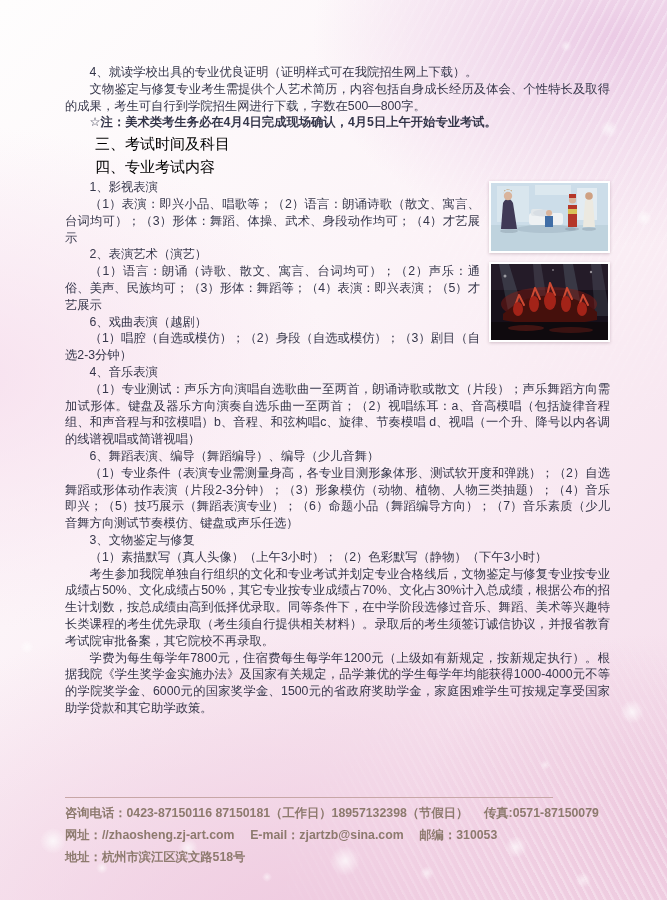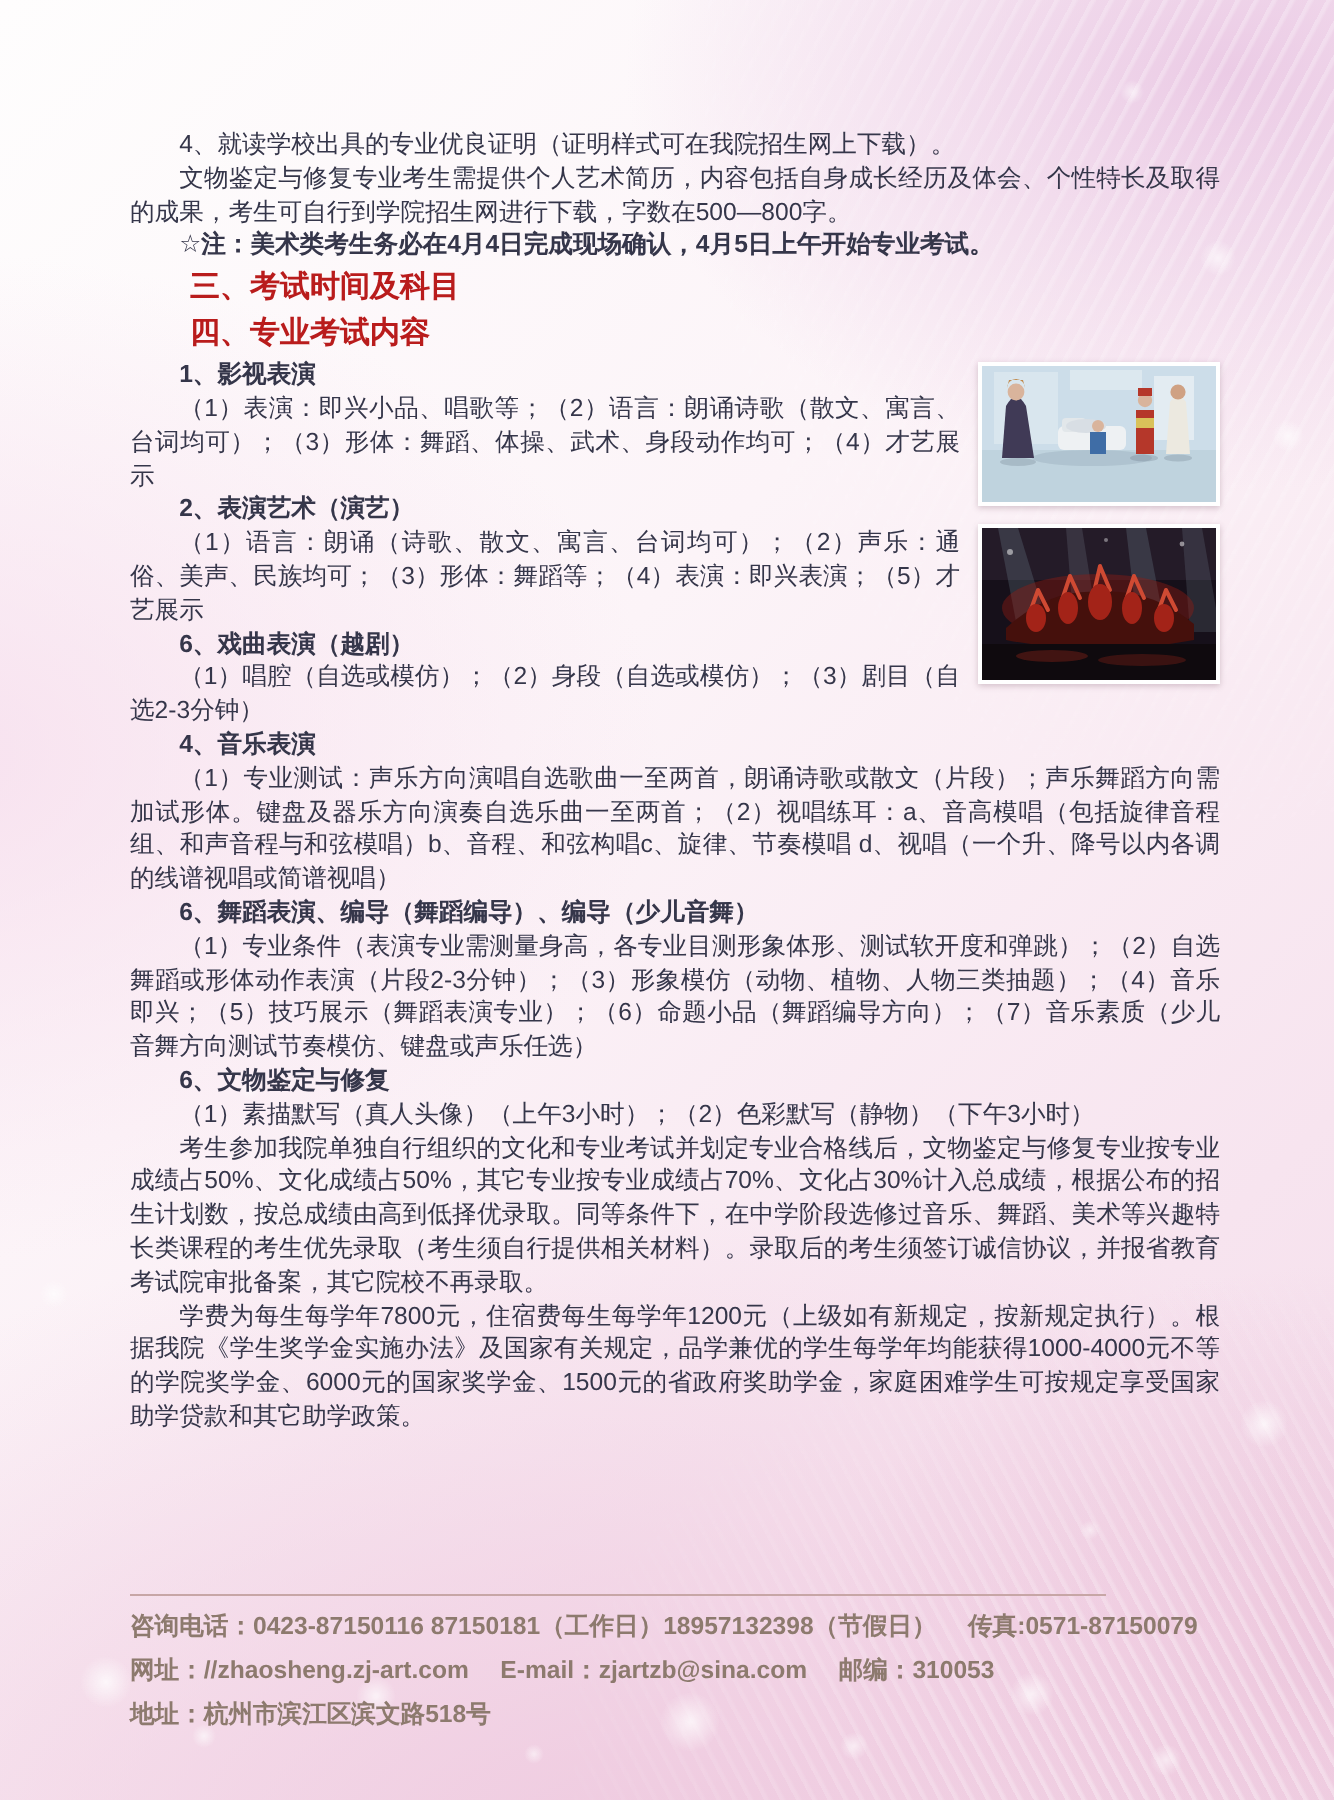--- a/index.html
+++ b/index.html
@@ -51,22 +51,22 @@
       14px 14px, 22px 22px, 16px 16px, 24px 24px, 10px 10px,
       18px 18px, 12px 12px, 16px 16px, 8px 8px, 10px 10px, 14px 14px;
     opacity:.8;}
   .content{
     position:absolute;left:65px;top:64px;width:545px;
     color:#35364a;font-size:12.3px;line-height:16.8px;
     text-align:justify;}
   .content p{margin:0;}
   .p{text-indent:2em;}
   .b{font-weight:bold;}
-  .h-red{margin:3px 0 2px 0;font-size:15px;line-height:20px;font-weight:bold;color:#b91c1c;text-indent:30px;}
-  .sub{font-weight:bold;text-indent:2em;}
+  .h-red{margin:3px 0 2px 0;font-size:15px;line-height:20px;font-weight:normal;color:#000000;text-indent:30px;}
+  .sub{font-weight:normal;text-indent:2em;}
   .photos{float:right;width:121px;margin:2px 0 16px 9px;}
   .photo{display:block;background:#ffffff;padding:2px;box-shadow:0 1px 3px rgba(90,50,70,.25);}
   .photo svg{display:block;}
   .photo.first{margin-bottom:9px;}
   .footer{position:absolute;left:65px;top:797px;width:545px;color:#8d7a6e;font-weight:bold;font-size:12.3px;line-height:22px;}
   .footer p{margin:0;}
   .footer-rule{width:488px;height:1px;background:#c7a6a6;margin-bottom:4px;}
 </style>
 </head>
 <body>
@@ -152,21 +152,21 @@
   <p class="sub">1、影视表演</p>
   <p class="p">（1）表演：即兴小品、唱歌等；（2）语言：朗诵诗歌（散文、寓言、台词均可）；（3）形体：舞蹈、体操、武术、身段动作均可；（4）才艺展示</p>
   <p class="sub">2、表演艺术（演艺）</p>
   <p class="p">（1）语言：朗诵（诗歌、散文、寓言、台词均可）；（2）声乐：通俗、美声、民族均可；（3）形体：舞蹈等；（4）表演：即兴表演；（5）才艺展示</p>
   <p class="sub">6、戏曲表演（越剧）</p>
   <p class="p">（1）唱腔（自选或模仿）；（2）身段（自选或模仿）；（3）剧目（自选2-3分钟）</p>
   <p class="sub">4、音乐表演</p>
   <p class="p">（1）专业测试：声乐方向演唱自选歌曲一至两首，朗诵诗歌或散文（片段）；声乐舞蹈方向需加试形体。键盘及器乐方向演奏自选乐曲一至两首；（2）视唱练耳：a、音高模唱（包括旋律音程组、和声音程与和弦模唱）b、音程、和弦构唱c、旋律、节奏模唱 d、视唱（一个升、降号以内各调的线谱视唱或简谱视唱）</p>
   <p class="sub">6、舞蹈表演、编导（舞蹈编导）、编导（少儿音舞）</p>
   <p class="p">（1）专业条件（表演专业需测量身高，各专业目测形象体形、测试软开度和弹跳）；（2）自选舞蹈或形体动作表演（片段2-3分钟）；（3）形象模仿（动物、植物、人物三类抽题）；（4）音乐即兴；（5）技巧展示（舞蹈表演专业）；（6）命题小品（舞蹈编导方向）；（7）音乐素质（少儿音舞方向测试节奏模仿、键盘或声乐任选）</p>
-  <p class="sub">6、文物鉴定与修复</p>
+  <p class="sub">3、文物鉴定与修复</p>
   <p class="p">（1）素描默写（真人头像）（上午3小时）；（2）色彩默写（静物）（下午3小时）</p>
 
   <p class="p">考生参加我院单独自行组织的文化和专业考试并划定专业合格线后，文物鉴定与修复专业按专业成绩占50%、文化成绩占50%，其它专业按专业成绩占70%、文化占30%计入总成绩，根据公布的招生计划数，按总成绩由高到低择优录取。同等条件下，在中学阶段选修过音乐、舞蹈、美术等兴趣特长类课程的考生优先录取（考生须自行提供相关材料）。录取后的考生须签订诚信协议，并报省教育考试院审批备案，其它院校不再录取。</p>
   <p class="p">学费为每生每学年7800元，住宿费每生每学年1200元（上级如有新规定，按新规定执行）。根据我院《学生奖学金实施办法》及国家有关规定，品学兼优的学生每学年均能获得1000-4000元不等的学院奖学金、6000元的国家奖学金、1500元的省政府奖助学金，家庭困难学生可按规定享受国家助学贷款和其它助学政策。</p>
 
 </div>
 
 <div class="footer">
   <div class="footer-rule"></div>
   <p>咨询电话：0423-87150116  87150181（工作日）18957132398（节假日）　 传真:0571-87150079</p>

